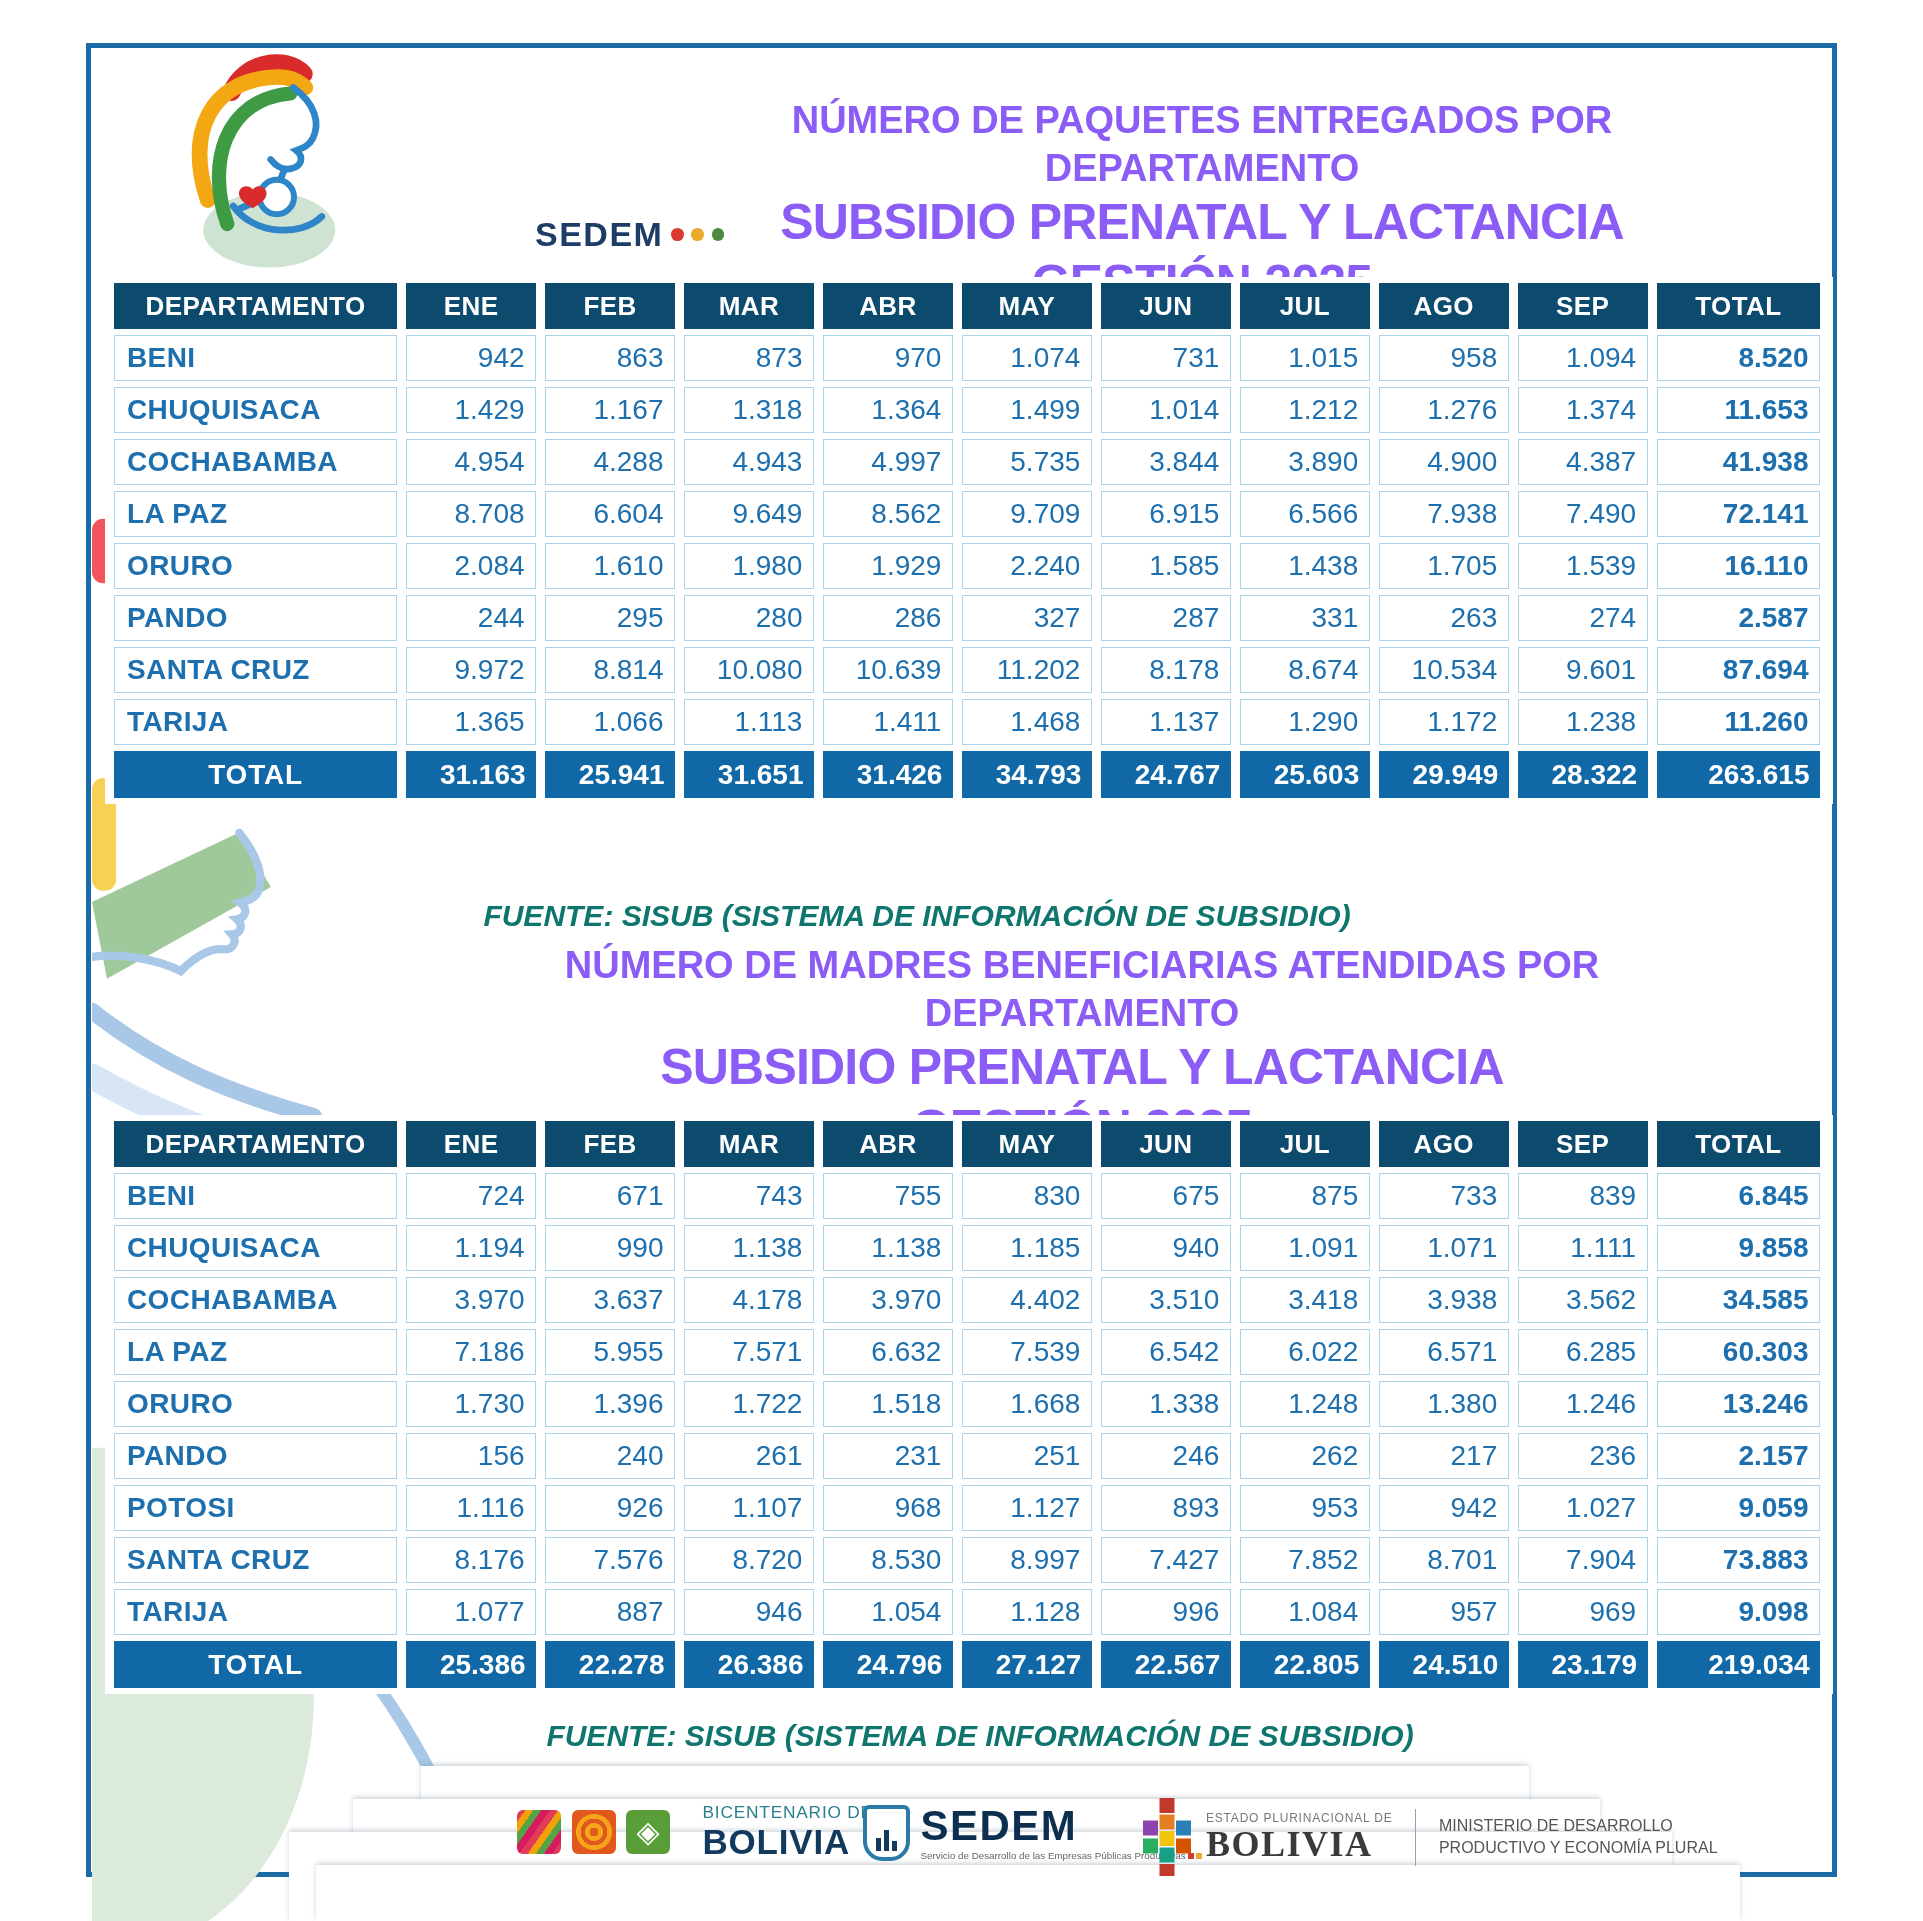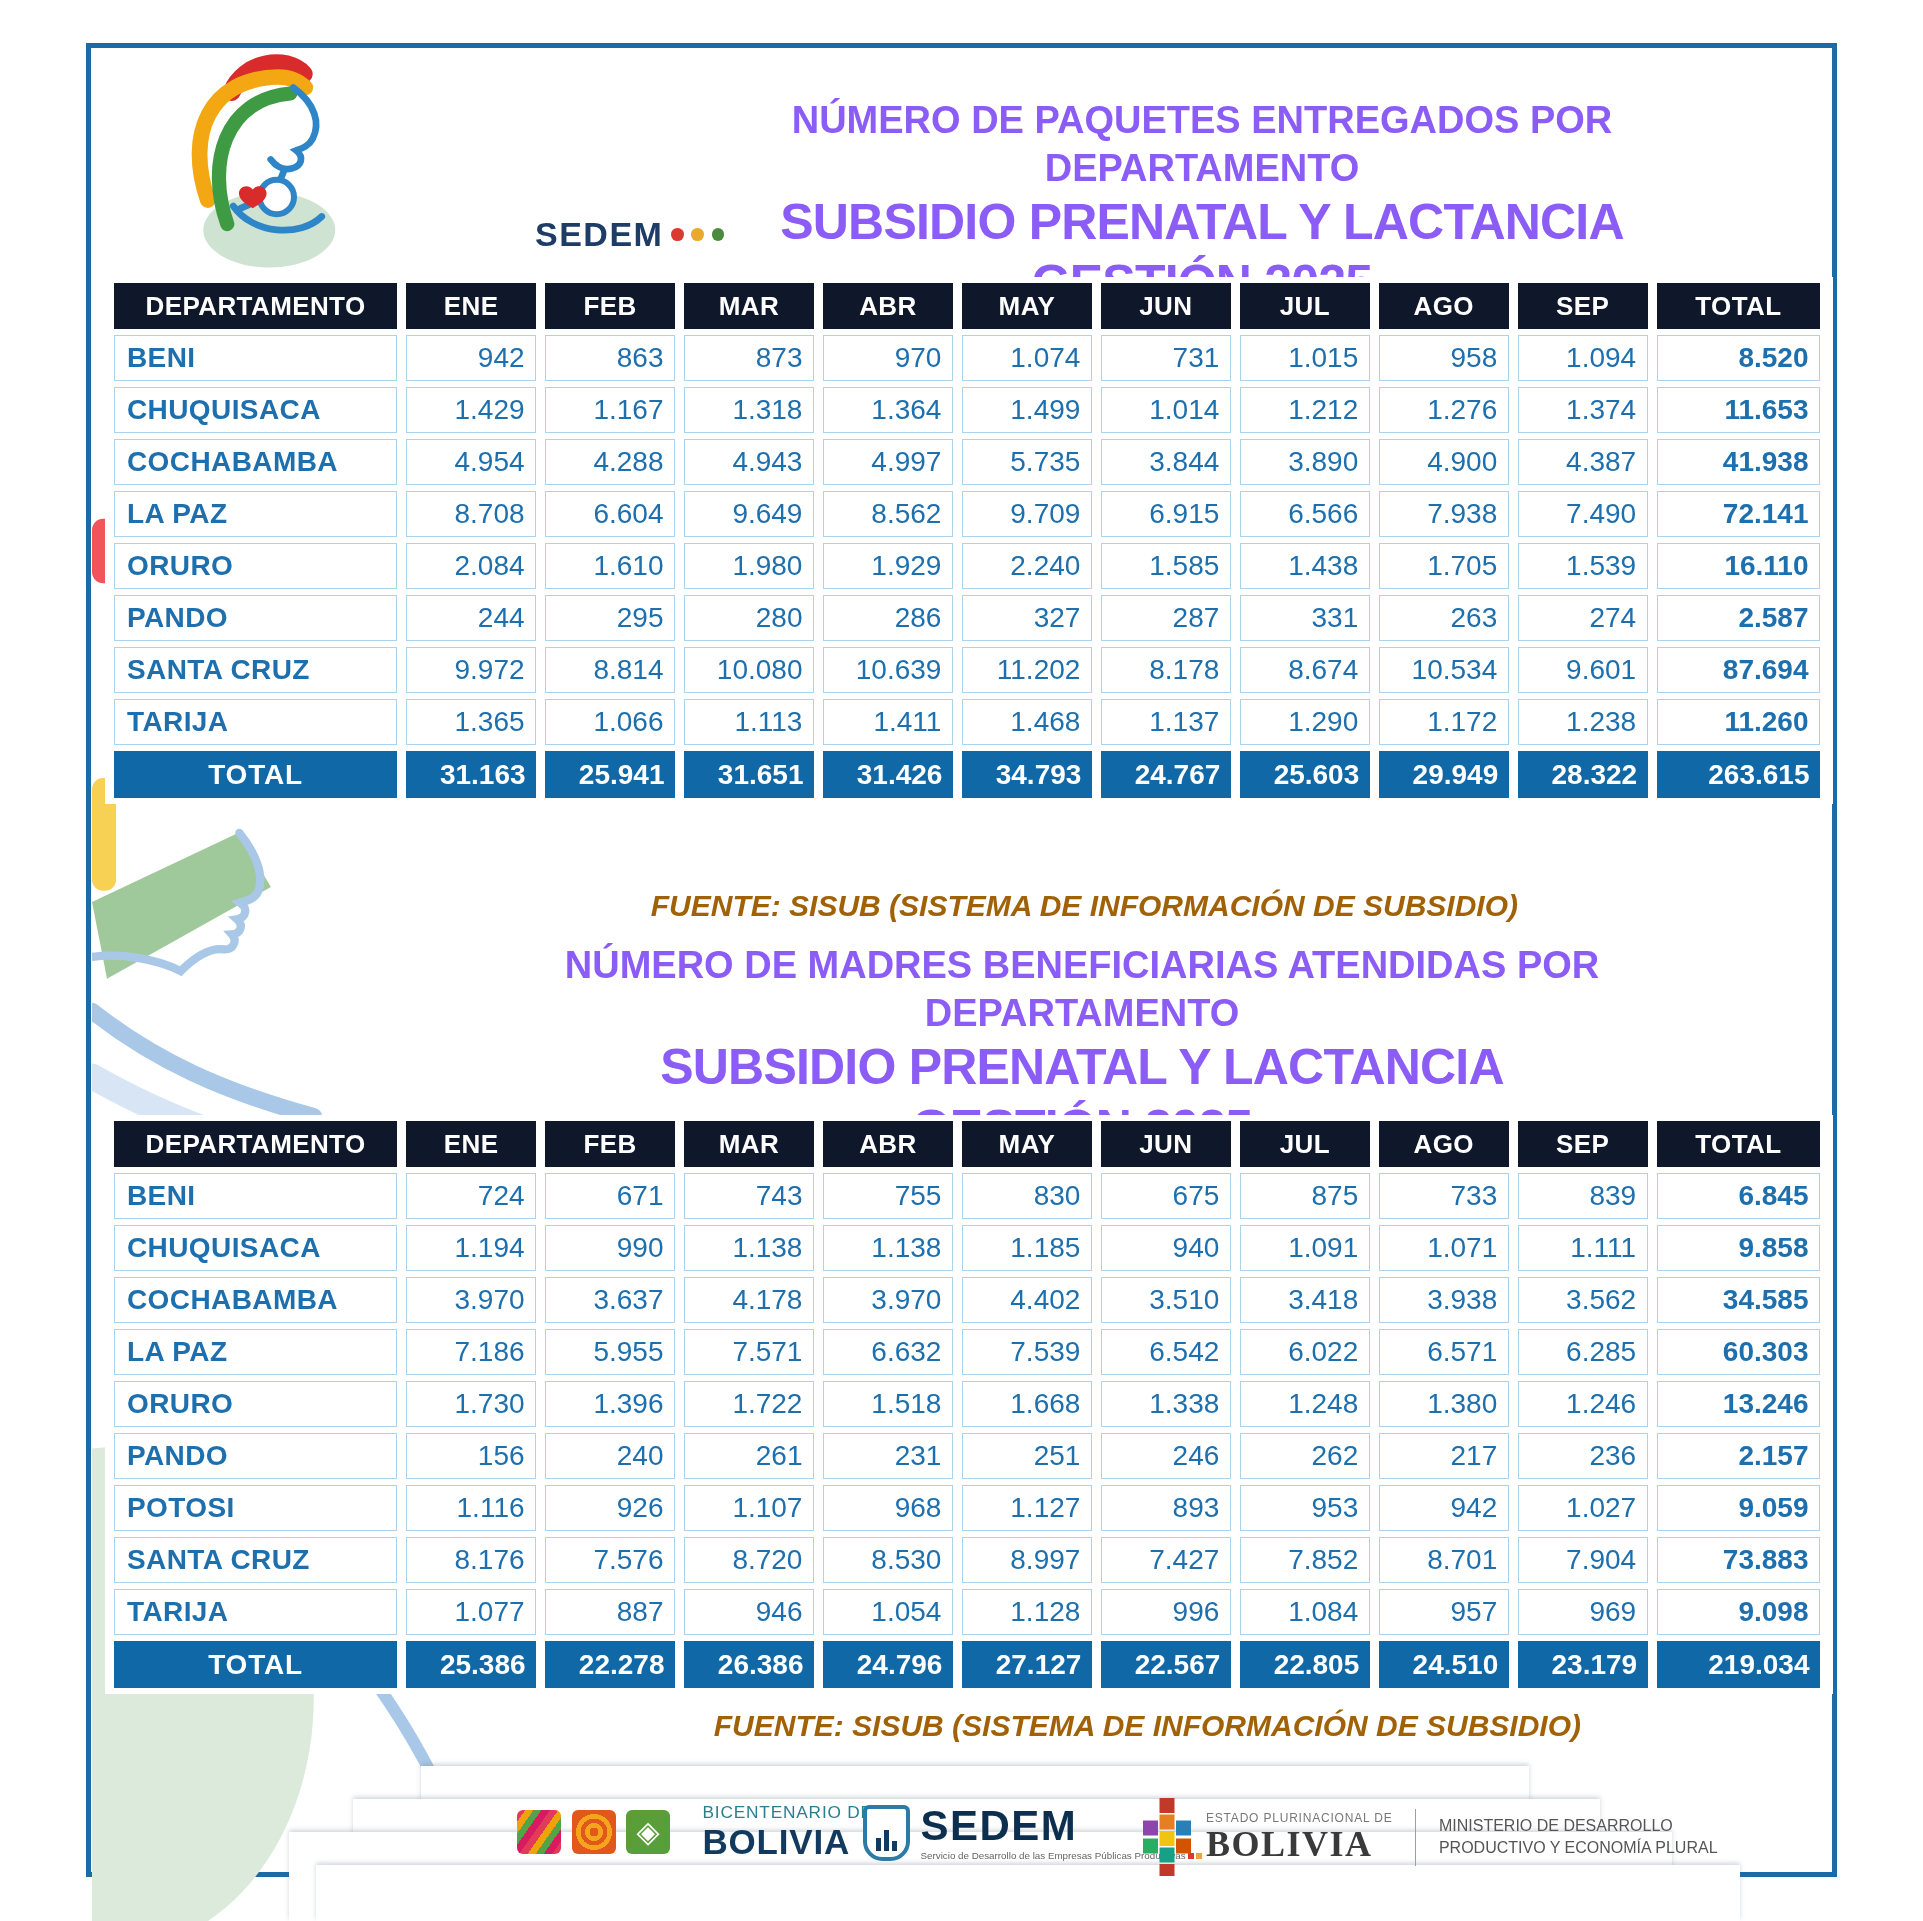--- a/index.html
+++ b/index.html
@@ -20,32 +20,32 @@
             color:#1d3c66;font-size:34px;font-weight:800;letter-spacing:1.5px;}
   .dot{width:12.8px;height:12.8px;border-radius:50%;display:inline-block;}
   .dot.red{background:#d93a30}.dot.amber{background:#eaa92d}.dot.green{background:#4c8b3f}
   
   .title-block{position:absolute;z-index:3;text-align:center;color:#8b5cf6;}
   .title-block .kicker{font-size:38px;font-weight:600;line-height:48px;letter-spacing:0px;}
   .title-block .big{font-size:50px;font-weight:800;line-height:60px;letter-spacing:-0.8px;}
   .title-block .big2{font-size:50px;font-weight:800;line-height:62px;letter-spacing:-0.8px;}
   .tb1{left:676px;top:96px;width:1052px;}
   .tb2{left:481px;top:941px;width:1202px;}
-  .fuente{position:absolute;z-index:3;text-align:right;color:#a16207;
-          font-size:30px;font-weight:800;font-style:italic;line-height:38px;}
+  .fuente{position:absolute;z-index:3;text-align:center;color:#0f766e;
+          font-size:30px;font-weight:800;font-style:italic;line-height:38px;margin-top:10px;}
   .f1{left:316px;top:887px;width:1202px;}
   .f2{left:379px;top:1707px;width:1202px;}
   
   .table-wrap{position:absolute;left:105px;width:1728px;background:#fff;z-index:3;}
   .tw1{top:277px;} .tw2{top:1115px;}
   table.data-table{border-collapse:separate;border-spacing:9px 6.8px;table-layout:fixed;width:1724px;}
   .data-table col.c-dept{width:281px}
   .data-table col.c-month{width:129px}
   .data-table col.c-total{width:162px}
-  .data-table thead th{background:#0f172a;color:#fff;font-size:26px;font-weight:700;
+  .data-table thead th{background:#0c4a6e;color:#fff;font-size:26px;font-weight:700;
        height:44px;text-align:center;letter-spacing:0.4px;}
   .data-table tbody th,.data-table tbody td{background:#fff;border:1.5px solid #abd3ec;
        height:42px;font-size:28px;color:#1d6fae;}
   .data-table tbody th{text-align:left;padding-left:12px;font-weight:700;letter-spacing:0.4px;}
   .data-table tbody td{text-align:right;padding-right:10.5px;font-weight:400;}
   .data-table tbody td.row-total{font-weight:700;}
   .data-table tfoot th,.data-table tfoot td{background:#1168a7;color:#fff;height:45px;
        font-size:28px;font-weight:700;}
   .data-table tfoot th{text-align:center;letter-spacing:0.8px;}
   .data-table tfoot td{text-align:right;padding-right:10.5px;}

